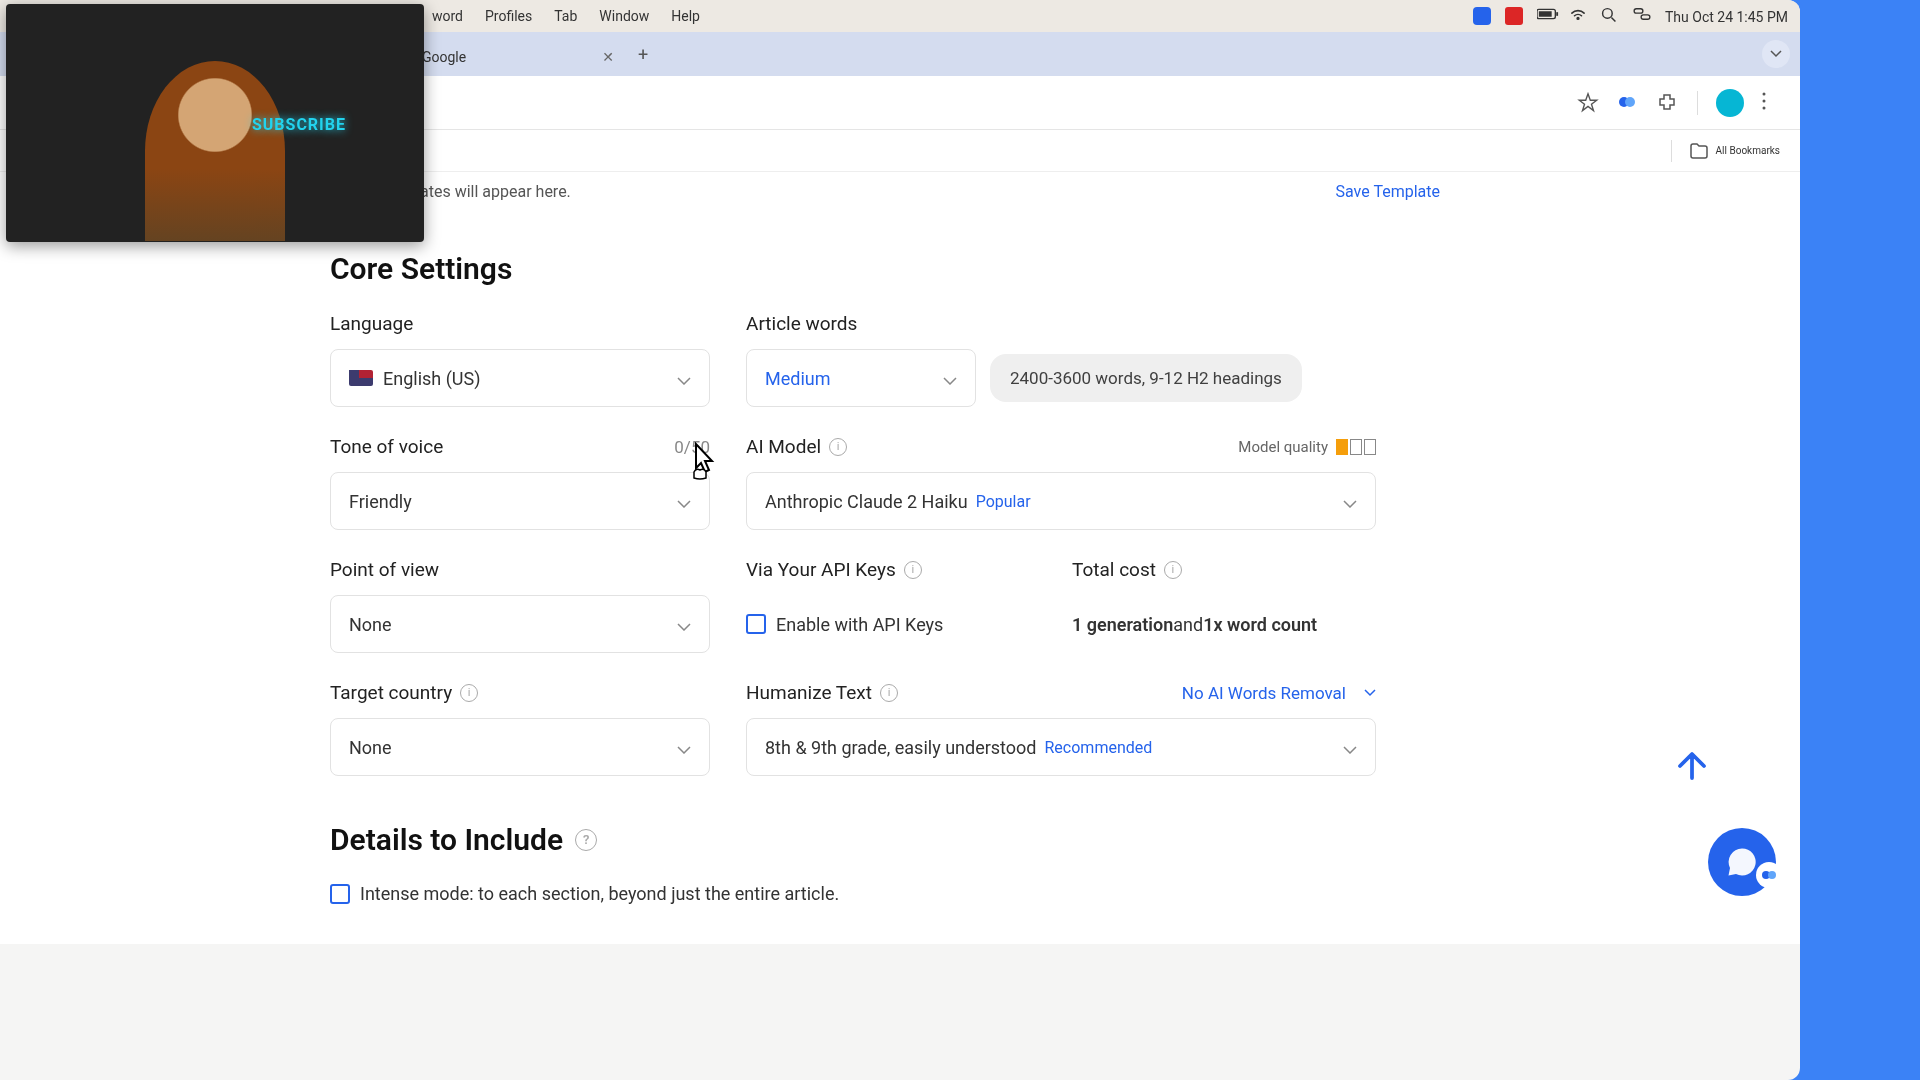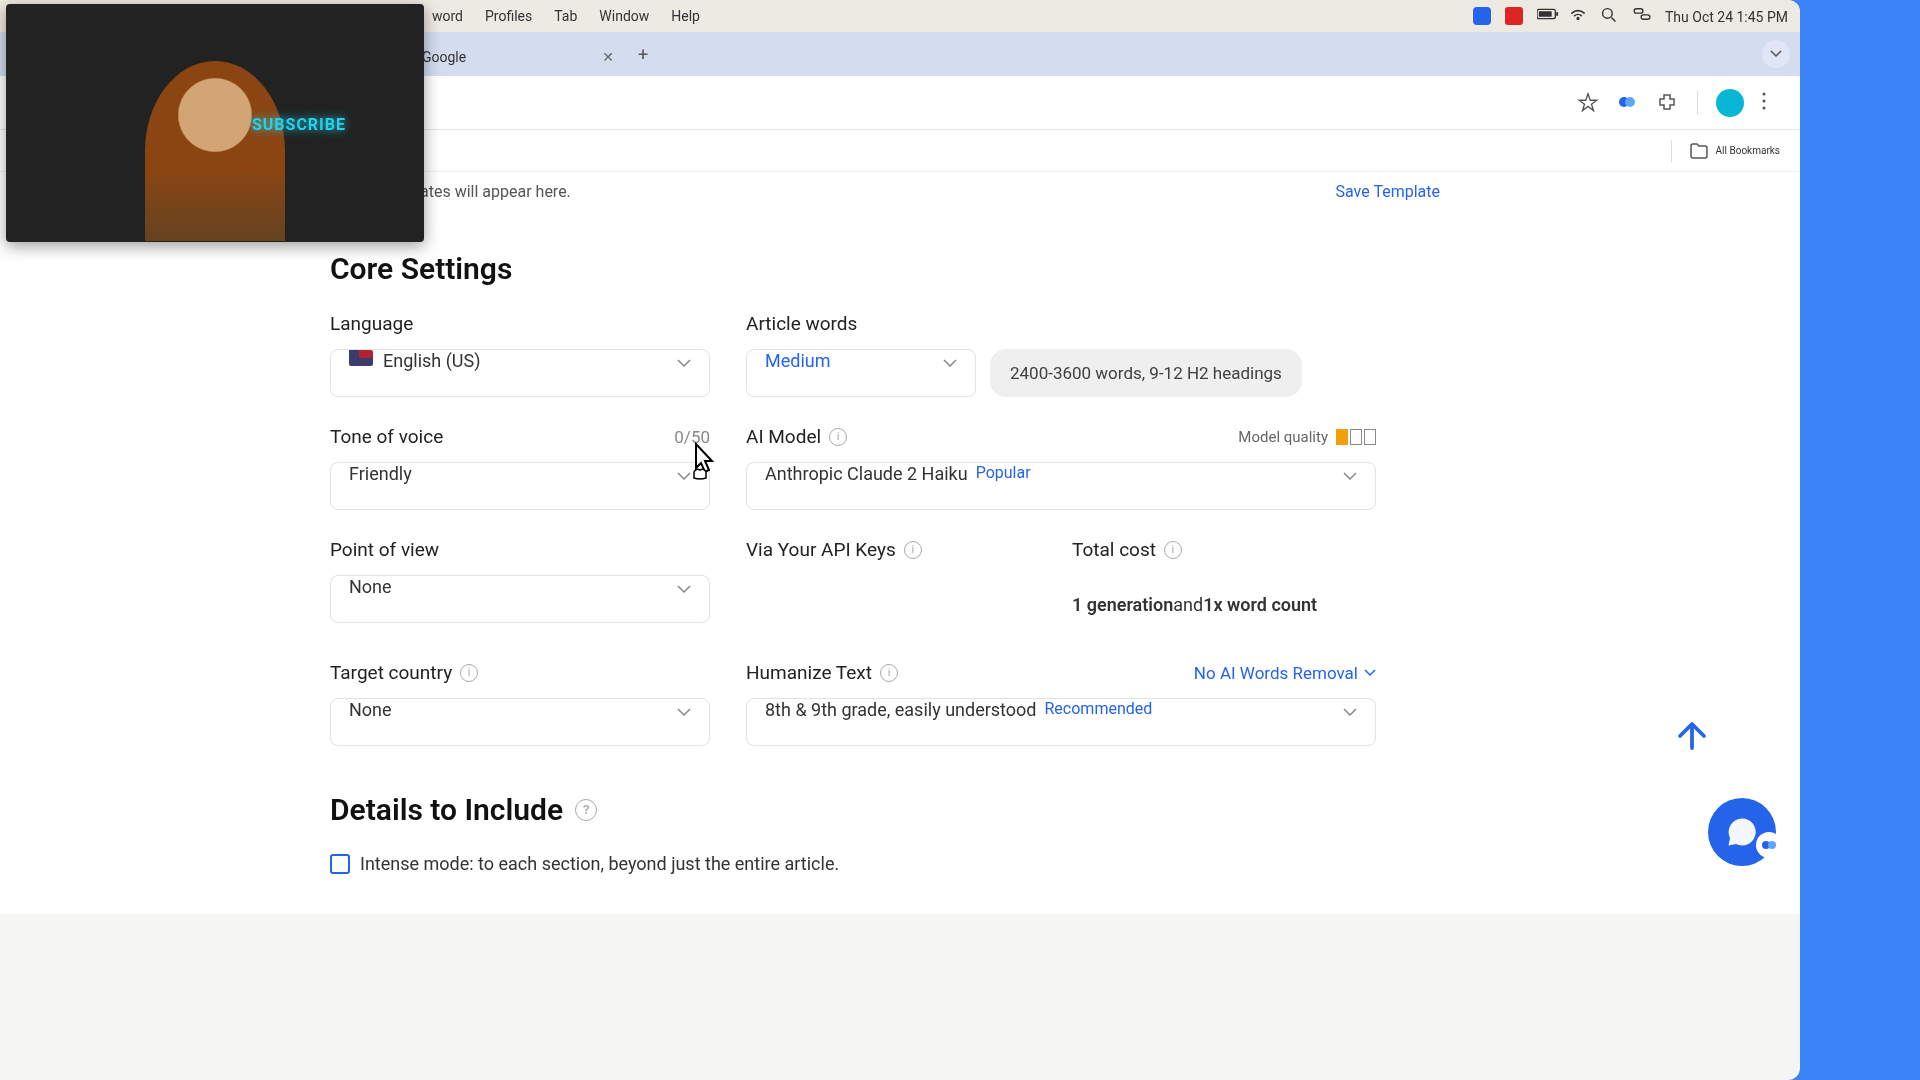--- a/index.html
+++ b/index.html
@@ -24,35 +24,35 @@
     .content{background:#fff;padding:0 0 40px 0;position:relative;}
     .topstrip{display:flex;align-items:center;padding:10px 40px 10px 420px;font-size:16px;color:#555;}
     .savetpl{margin-left:auto;margin-right:320px;color:#2563eb;font-size:16px;}
     .section{padding:10px 260px 0 330px;}
     .h2{font-size:30px;font-weight:600;color:#111;margin:30px 0 26px;}
     .row{display:flex;gap:36px;margin-bottom:28px;}
     .col{flex:0 0 380px;}
     .colwide{flex:0 0 630px;}
     .label{font-size:19px;color:#222;margin-bottom:14px;display:flex;align-items:center;gap:8px;}
     .label .count{margin-left:auto;color:#888;font-size:17px;}
-    .select{border:1px solid #e2e2e2;border-radius:8px;height:48px;display:flex;align-items:flex-start;padding:0 18px;font-size:18px;color:#333;background:#fff;position:relative;cursor:pointer;}
+    .select{border:1px solid #e2e2e2;border-radius:8px;height:58px;display:flex;align-items:center;padding:0 18px;font-size:18px;color:#333;background:#fff;position:relative;cursor:pointer;}
     .select .chev{margin-left:auto;color:#888;}
     .flag{width:24px;height:16px;background:linear-gradient(#b22234 0%,#b22234 50%,#3c3b6e 50%,#3c3b6e 100%);margin-right:10px;border-radius:2px;position:relative;}
     .flag::before{content:"";position:absolute;left:0;top:0;width:10px;height:8px;background:#3c3b6e;}
     .blueval{color:#2563eb;}
     .pill{background:#efefef;border-radius:16px;padding:14px 20px;font-size:17px;color:#404040;margin-left:14px;}
     .badge{color:#2563eb;font-size:16px;margin-left:8px;}
     .info{width:18px;height:18px;border:1.5px solid #aaa;border-radius:50%;display:inline-flex;align-items:center;justify-content:center;font-size:11px;color:#aaa;}
     .mqwrap{margin-left:auto;display:flex;align-items:center;gap:8px;font-size:15px;color:#666;}
     .mqbar{display:flex;gap:2px;}
     .mqbar span{width:12px;height:16px;border:1.5px solid #888;}
     .mqbar span.on{background:#f59e0b;border-color:#f59e0b;}
     .checkbox{width:20px;height:20px;border:2px solid #2563eb;border-radius:3px;display:inline-block;margin-right:10px;vertical-align:middle;}
     .checkrow{display:flex;align-items:center;font-size:18px;color:#333;}
-    .removallink{margin-left:auto;color:#2563eb;font-size:17px;display:flex;align-items:center;gap:6px;}
+    .removallink{margin-left:auto;color:#2563eb;font-size:17px;display:flex;align-items:center;gap:18px;}
     .costtext{font-size:18px;color:#333;}
     .costtext b{font-weight:600;}
     .webcam{position:absolute;left:6px;top:4px;width:418px;height:238px;background:#222;border-radius:4px;box-shadow:0 4px 16px rgba(0,0,0,0.4);z-index:100;overflow:hidden;display:flex;align-items:center;justify-content:center;}
     .webcam .sub{position:absolute;right:78px;top:100px;color:#22d3ee;font-weight:700;font-size:16px;letter-spacing:1px;text-shadow:0 0 8px #22d3ee;margin-top:11px;}
     .person{width:140px;height:180px;background:radial-gradient(circle at 50% 30%,#d4a574 0%,#d4a574 25%,transparent 26%),linear-gradient(#8b4513 60%,#654321 100%);border-radius:50% 50% 0 0;margin-top:56px;}
     .cursor{position:absolute;left:686px;top:442px;z-index:50;}
     .scrolltop{position:absolute;right:80px;bottom:150px;width:56px;height:56px;display:flex;align-items:center;justify-content:center;color:#2563eb;}
     .chatbubble{position:absolute;right:24px;bottom:48px;width:68px;height:68px;border-radius:50%;background:#2563eb;display:flex;align-items:center;justify-content:center;}
     .chatbubble .dot{position:absolute;right:-6px;bottom:8px;width:26px;height:26px;border-radius:50%;background:#fff;display:flex;align-items:center;justify-content:center;}
   </style>
@@ -215,20 +215,24 @@
             <span class="chev"><svg width="14" height="8" viewBox="0 0 14 8">
                   <path d="M1 1l6 6 6-6" stroke="#888" stroke-width="1.5" fill="none"></path>
                 </svg></span>
           </div>
         </div>
         <div style="flex:0 0 290px;">
           <div class="label">
               <span>Via Your API Keys</span>
               <span class="info">i</span>
             </div>
+          <div class="checkrow" style="height:58px;align-items:center;">
+            <span class="checkbox"></span>
+            <span>Enable with API Keys</span>
+          </div>
         </div>
         <div style="flex:0 0 300px;">
           <div class="label">
               <span>Total cost</span>
               <span class="info">i</span>
             </div>
           <div class="costtext" style="height:58px;display:flex;align-items:center;">
             <b>1 generation</b>
               <span> and </span>
               <b>1x word count</b>

